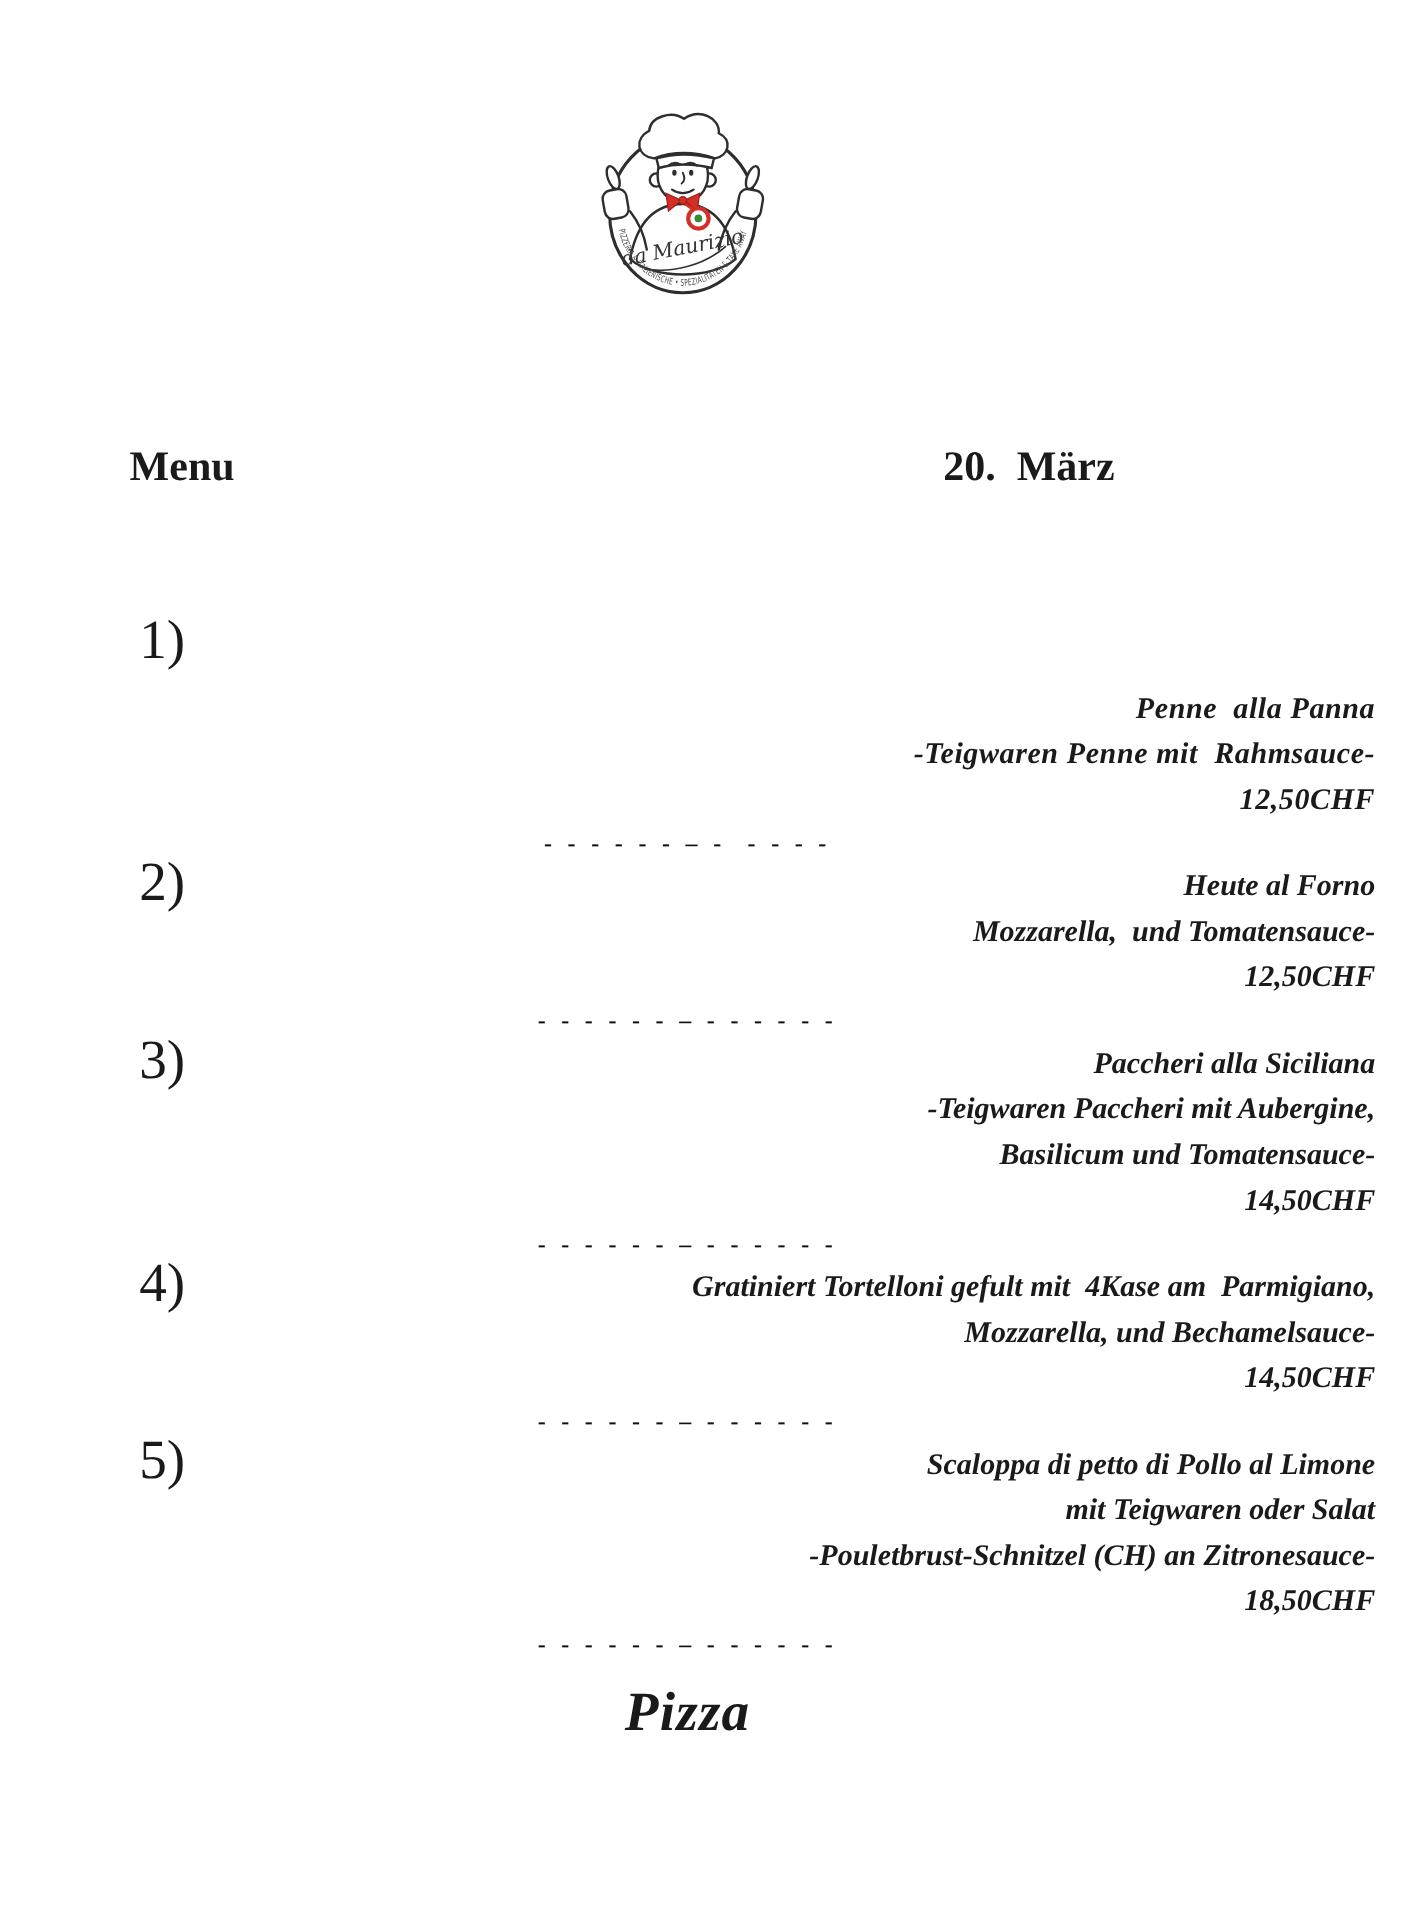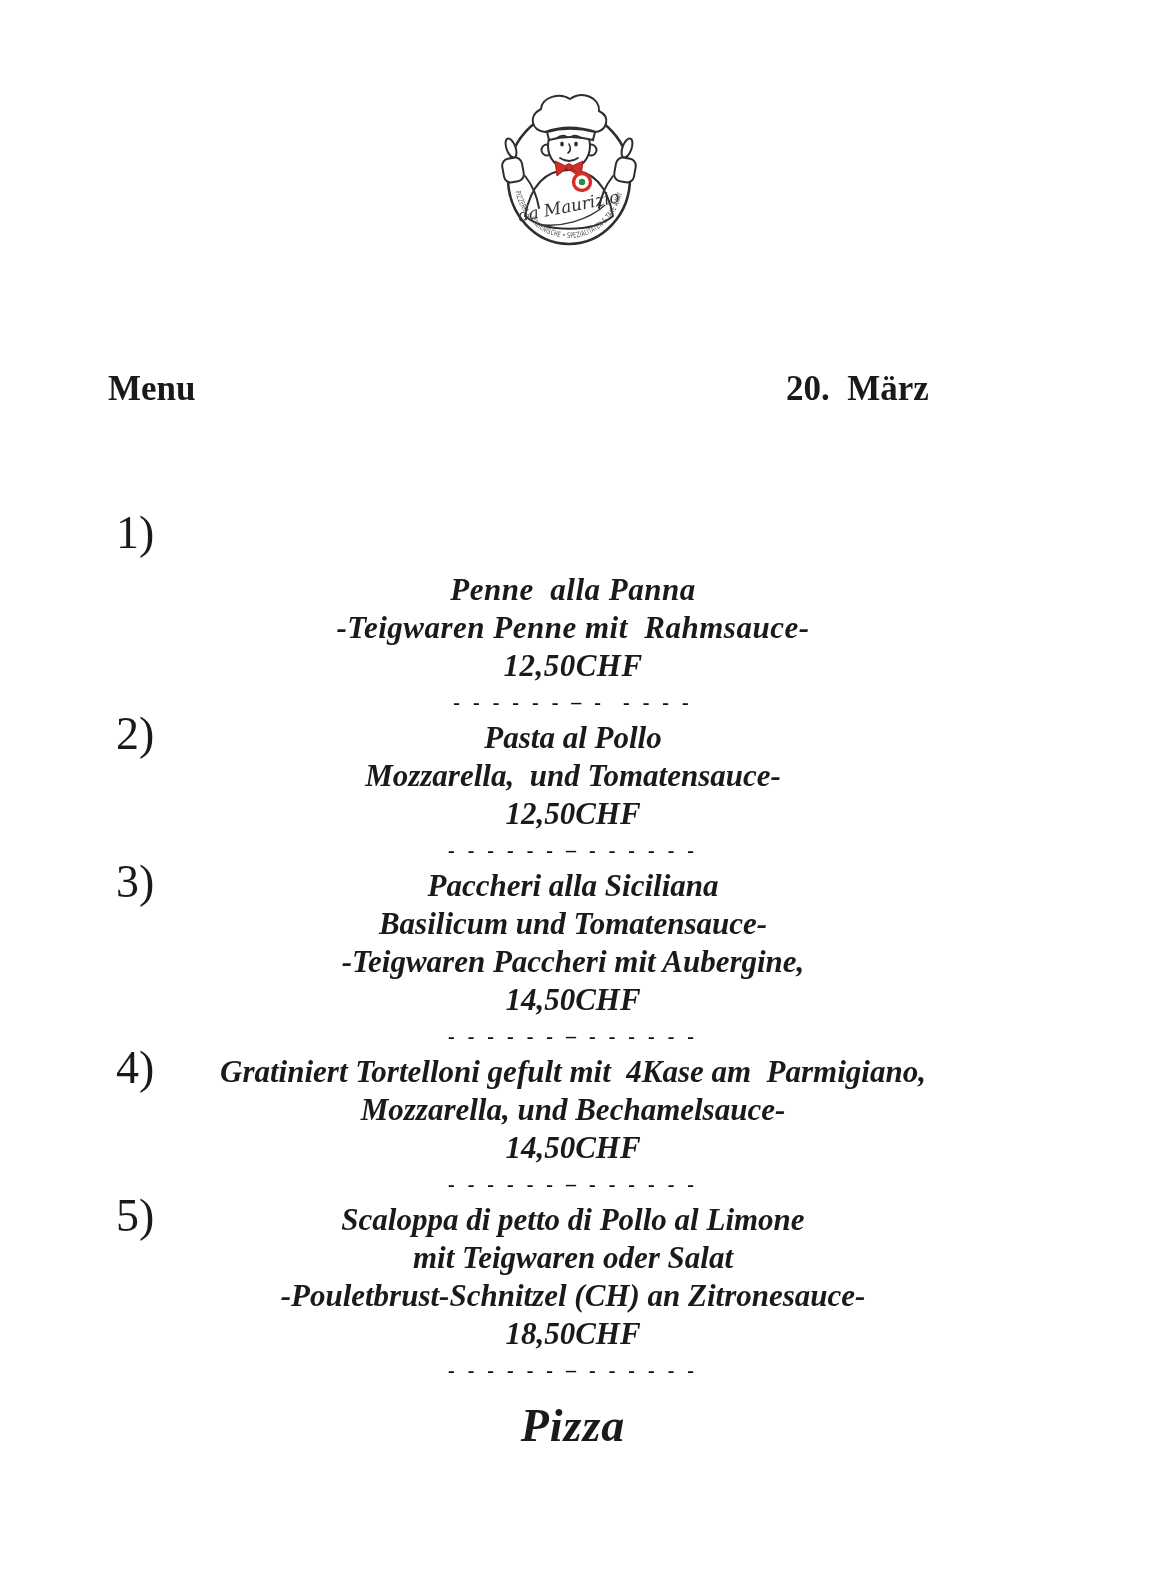--- a/index.html
+++ b/index.html
@@ -24,22 +24,22 @@
   .menu-date { position:absolute; left:786px; white-space:pre; }
 
   
   .items { position:absolute; top:509px; left:0; right:24px; }
   .menu-item { position:relative; }
   .item-number { font-size:46px; line-height:48px; font-weight:normal; font-style:normal; }
   .menu-item .num-abs { position:absolute; left:116px; top:-9px; }
   .number-line { line-height:56px; padding-left:116px; text-align:left; }
 
   .line {
-    text-align:center;
-    font-size:31px; line-height:38px;
+    text-align:right;
+    font-size:25px; line-height:38px;
     font-weight:bold; font-style:italic;
     white-space:pre-wrap;
   }
   .wide .line { letter-spacing:0.5px; }
 
   .separator {
     text-align:center;
     font-size:20px; line-height:34px;
     font-weight:bold; letter-spacing:4px;
     white-space:pre; color:#111;
@@ -122,31 +122,31 @@
     <div class="menu-item wide">
       <div class="number-line"><span class="item-number">1)</span></div>
       <div class="line">Penne  alla Panna</div>
       <div class="line">-Teigwaren Penne mit  Rahmsauce-</div>
       <div class="line">12,50CHF</div>
       <div class="separator">- - - - - - – -  - - - -</div>
     </div>
 
     <div class="menu-item">
       <span class="item-number num-abs">2)</span>
-      <div class="line">Pasta al Pollo</div>
+      <div class="line">Heute al Forno</div>
       <div class="line">Mozzarella,  und Tomatensauce-</div>
       <div class="line">12,50CHF</div>
       <div class="separator">- - - - - - – - - - - - -</div>
     </div>
 
     <div class="menu-item">
       <span class="item-number num-abs">3)</span>
       <div class="line">Paccheri alla Siciliana</div>
+      <div class="line">-Teigwaren Paccheri mit Aubergine,</div>
       <div class="line">Basilicum und Tomatensauce-</div>
-      <div class="line">-Teigwaren Paccheri mit Aubergine,</div>
       <div class="line">14,50CHF</div>
       <div class="separator">- - - - - - – - - - - - -</div>
     </div>
 
     <div class="menu-item">
       <span class="item-number num-abs">4)</span>
       <div class="line">Gratiniert Tortelloni gefult mit  4Kase am  Parmigiano,</div>
       <div class="line">Mozzarella, und Bechamelsauce-</div>
       <div class="line">14,50CHF</div>
       <div class="separator">- - - - - - – - - - - - -</div>

